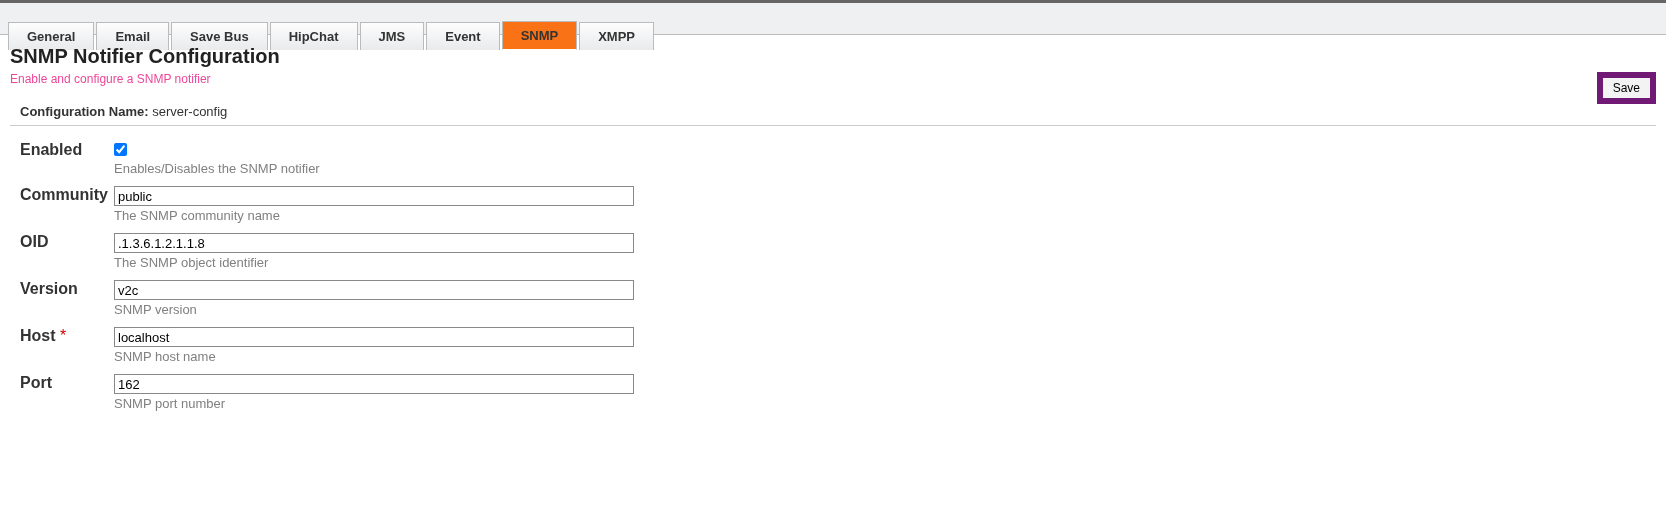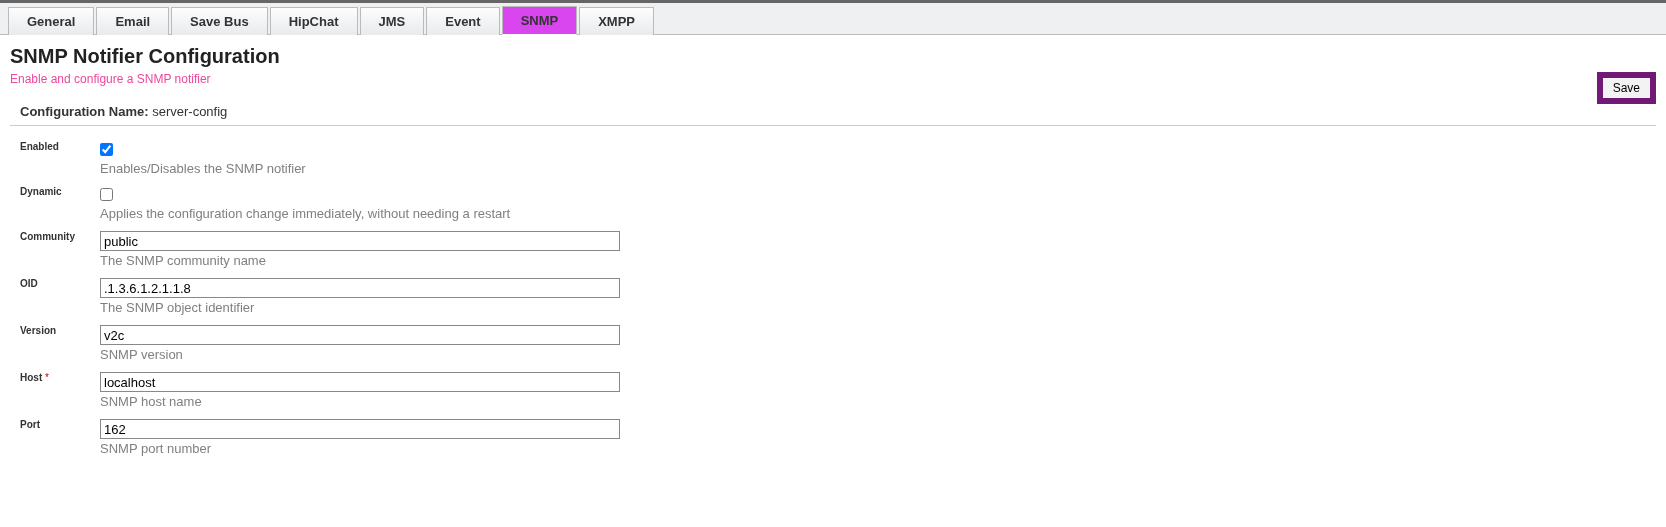--- a/index.html
+++ b/index.html
@@ -21,25 +21,25 @@
     .tab {
       border: 1px solid #bbb;
       border-bottom: none;
       background: linear-gradient(to bottom, #fdfdfd, #e8eaec);
       padding: 6px 18px;
       margin-right: 2px;
       font-size: 13px;
       color: #333;
       cursor: pointer;
       position: relative;
-      top: 1px;
+      top: 16px;
       font-weight: bold;
     }
     .tab.active {
-      background: #d946ef;
+      background: #f97316;
       border-bottom: 1px solid #fff;
       font-weight: bold;
     }
     .content {
       padding: 10px 10px 20px 10px;
       position: relative;
     }
     .title-row {
       display: flex;
       justify-content: space-between;
@@ -78,21 +78,21 @@
     table.form {
       border-collapse: collapse;
       margin-left: 10px;
     }
     table.form td {
       vertical-align: top;
       padding: 5px 6px 5px 0;
     }
     td.lbl {
       font-weight: bold;
-      font-size: 10px;
+      font-size: 16px;
       width: 80px;
       white-space: nowrap;
       padding-top: 6px;
     }
     .req { color: #c00; font-weight: normal; }
     .helptext {
       color: #808080;
       font-size: 13px;
       margin-top: 2px;
     }
@@ -139,27 +139,20 @@
   <table class="form">
     <tbody>
         <tr>
       <td class="lbl"><span>Enabled</span></td>
       <td>
         <input type="checkbox" checked="" style="">
         <div class="helptext">Enables/Disables the SNMP notifier</div>
       </td>
     </tr>
     <tr>
-      <td class="lbl"><span>Dynamic</span></td>
-      <td>
-        <input type="checkbox" style="">
-        <div class="helptext">Applies the configuration change immediately, without needing a restart</div>
-      </td>
-    </tr>
-    <tr>
       <td class="lbl"><span>Community</span></td>
       <td>
         <input type="text" value="public" style="">
         <div class="helptext">The SNMP community name</div>
       </td>
     </tr>
     <tr>
       <td class="lbl"><span>OID</span></td>
       <td>
         <input type="text" value=".1.3.6.1.2.1.1.8" style="">

